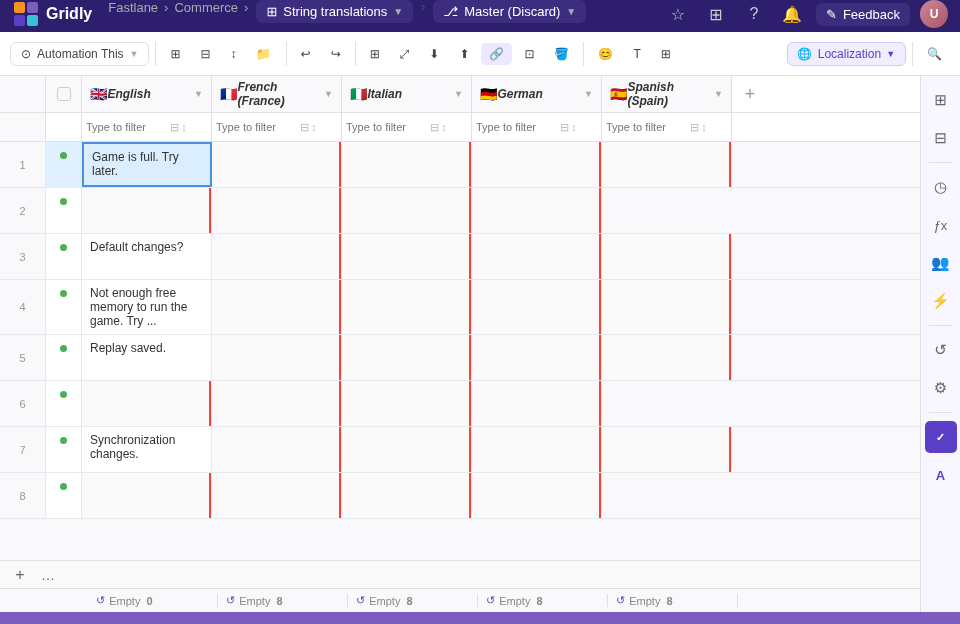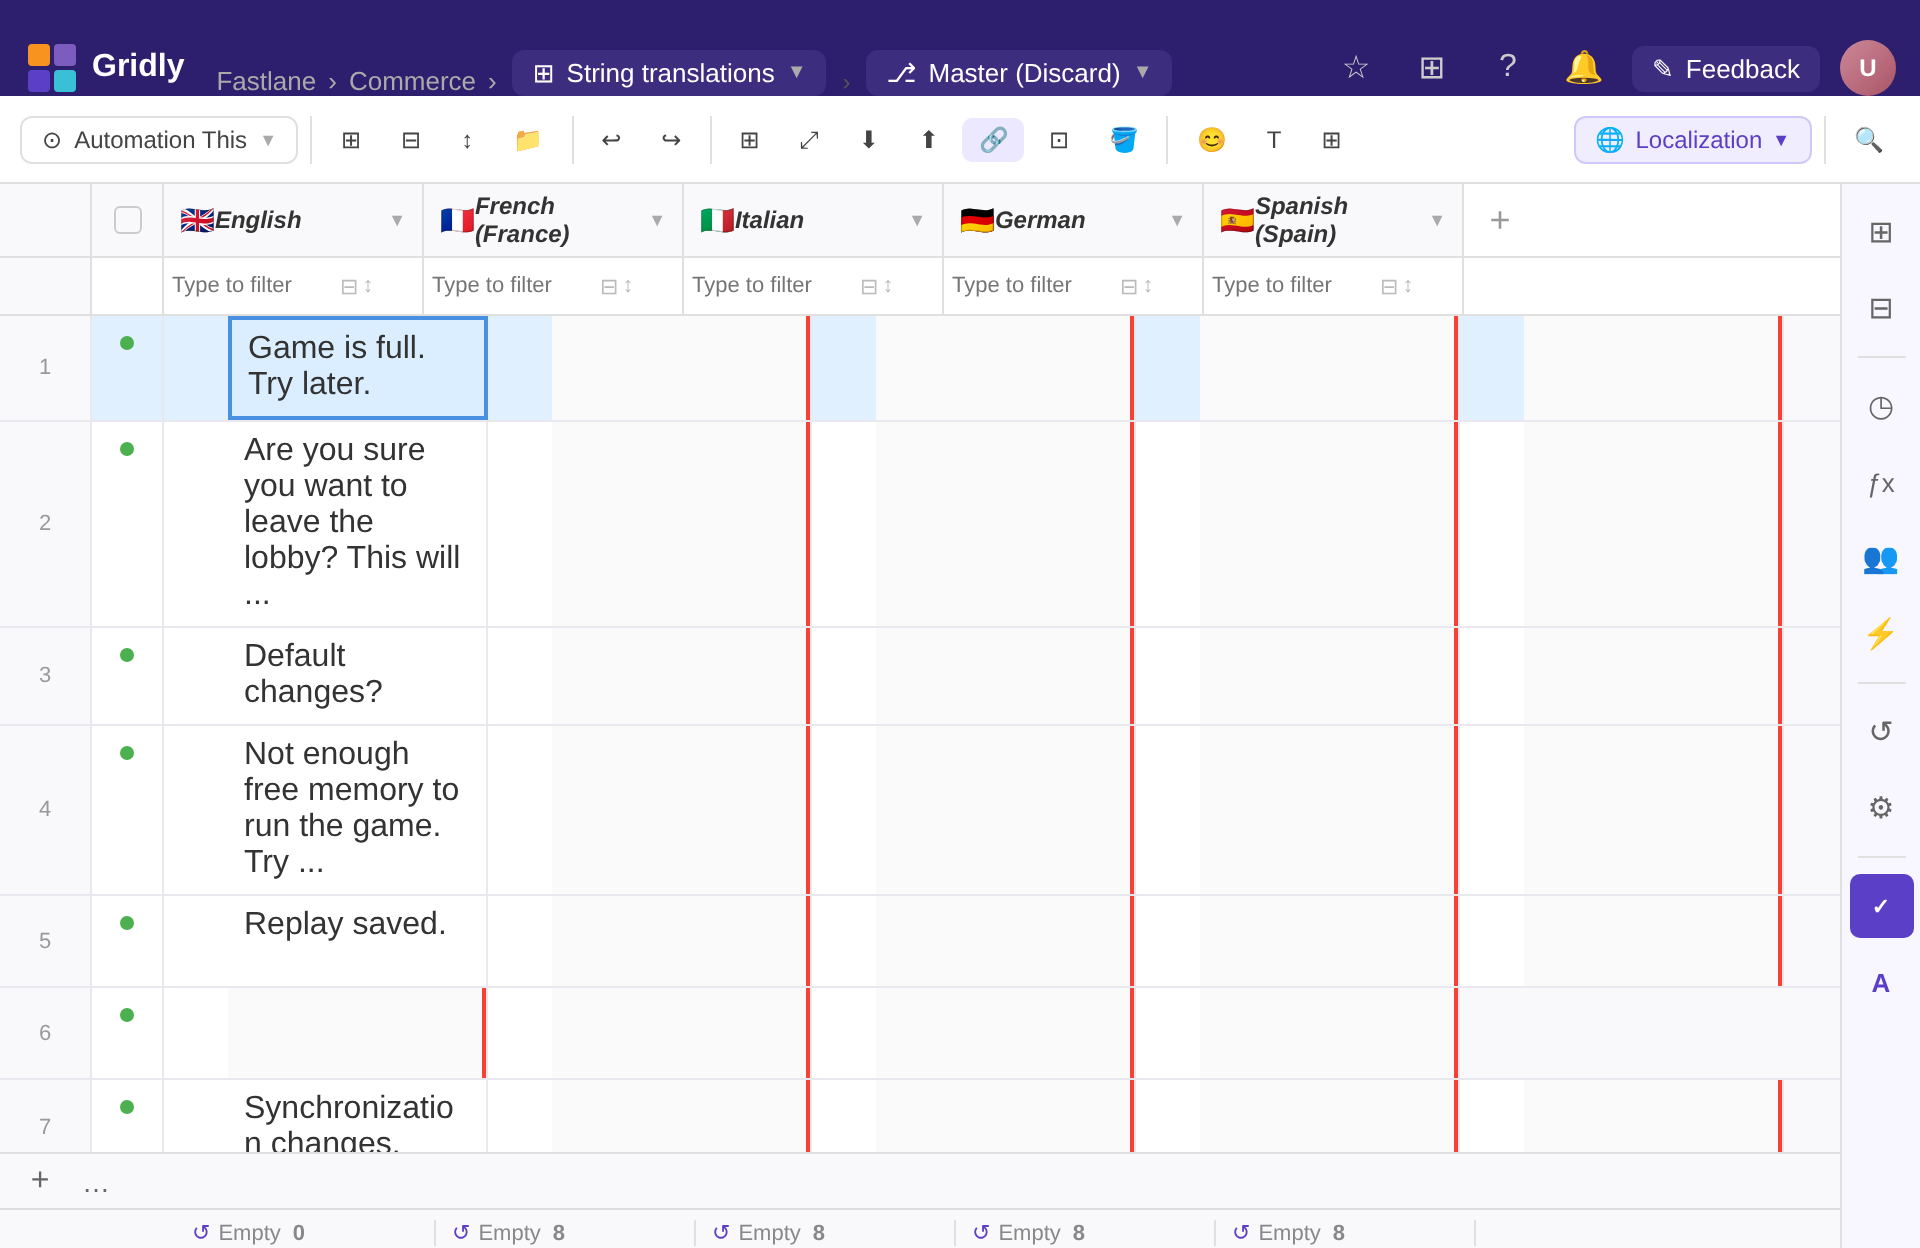--- a/index.html
+++ b/index.html
@@ -1,20 +1,20 @@
 <!DOCTYPE html>
 <html><head>
   <meta charset="utf-8">
   <style>
     * { box-sizing: border-box; margin: 0; padding: 0; }
     body { font-family: -apple-system, BlinkMacSystemFont, 'Segoe UI', sans-serif; background: #7c5cbf; width: 960px; height: 624px; overflow: hidden; }
 
     
     .top-nav {
-      display: flex; align-items: flex-end; background: #2d1f6e; height: 48px; padding: 0 12px; gap: 8px;
+      display: flex; align-items: flex-start; background: #2d1f6e; height: 32px; padding: 0 12px; gap: 8px;
     }
     .logo { display: flex; align-items: center; gap: 6px; margin-right: 8px; }
     .logo-icon { width: 28px; height: 28px; }
     .logo-text { color: white; font-weight: 700; font-size: 16px; }
     .nav-breadcrumb { display: flex; align-items: center; gap: 6px; color: #ccc; font-size: 13px; }
     .nav-breadcrumb span { color: #aaa; }
     .nav-pill {
       display: flex; align-items: center; gap: 6px; background: #3d2d7e; border-radius: 6px;
       padding: 4px 10px; color: white; font-size: 13px; cursor: pointer;
     }
@@ -104,24 +104,23 @@
       width: 46px; min-width: 46px; border-right: 1px solid #e8e8ee;
       display: flex; align-items: center; justify-content: center;
       font-size: 11px; color: #999; background: #f9f9fb;
     }
     .row-check-cell {
       width: 36px; min-width: 36px; border-right: 1px solid #e8e8ee;
       display: flex; align-items: flex-start; justify-content: center; padding-top: 6px;
     }
     .row-dot { width: 7px; height: 7px; border-radius: 50%; background: #4caf50; margin-top: 4px; }
     .data-cell {
-      padding: 6px 8px; font-size: 16px; color: #333; border-right: 1px solid #e8e8ee;
+      padding: 6px 8px; font-size: 12px; color: #333; border-right: 1px solid #e8e8ee;
       display: flex; align-items: flex-start; position: relative; word-break: break-word;
       overflow: hidden;
-      margin-left: 32px;
     }
     .data-cell .red-line {
       position: absolute; right: 0; top: 0; bottom: 0; width: 2px; background: #f44336;
     }
     .data-cell.empty { background: #fafafa; }
     .data-cell.selected-cell { background: #dbeeff; border: 2px solid #4a90e2; }
 
     
     .english-cell { width: 130px; min-width: 130px; }
     .french-cell { width: 130px; min-width: 130px; }
@@ -372,23 +371,20 @@
         <div class="data-cell spanish-cell empty">
             <div class="red-line"></div>
           </div>
         <div class="rest-cell"></div>
       </div>
 
       <div class="grid-row">
         <div class="row-num-cell">2</div>
         <div class="row-check-cell">
           <div class="row-dot"></div>
-        </div>
-        <div class="data-cell english-cell">
-          <span>Are you sure you want to leave the lobby? This will ...</span>
         </div>
         <div class="data-cell french-cell empty">
             <div class="red-line"></div>
           </div>
         <div class="data-cell italian-cell empty">
             <div class="red-line"></div>
           </div>
         <div class="data-cell german-cell empty">
             <div class="red-line"></div>
           </div>

